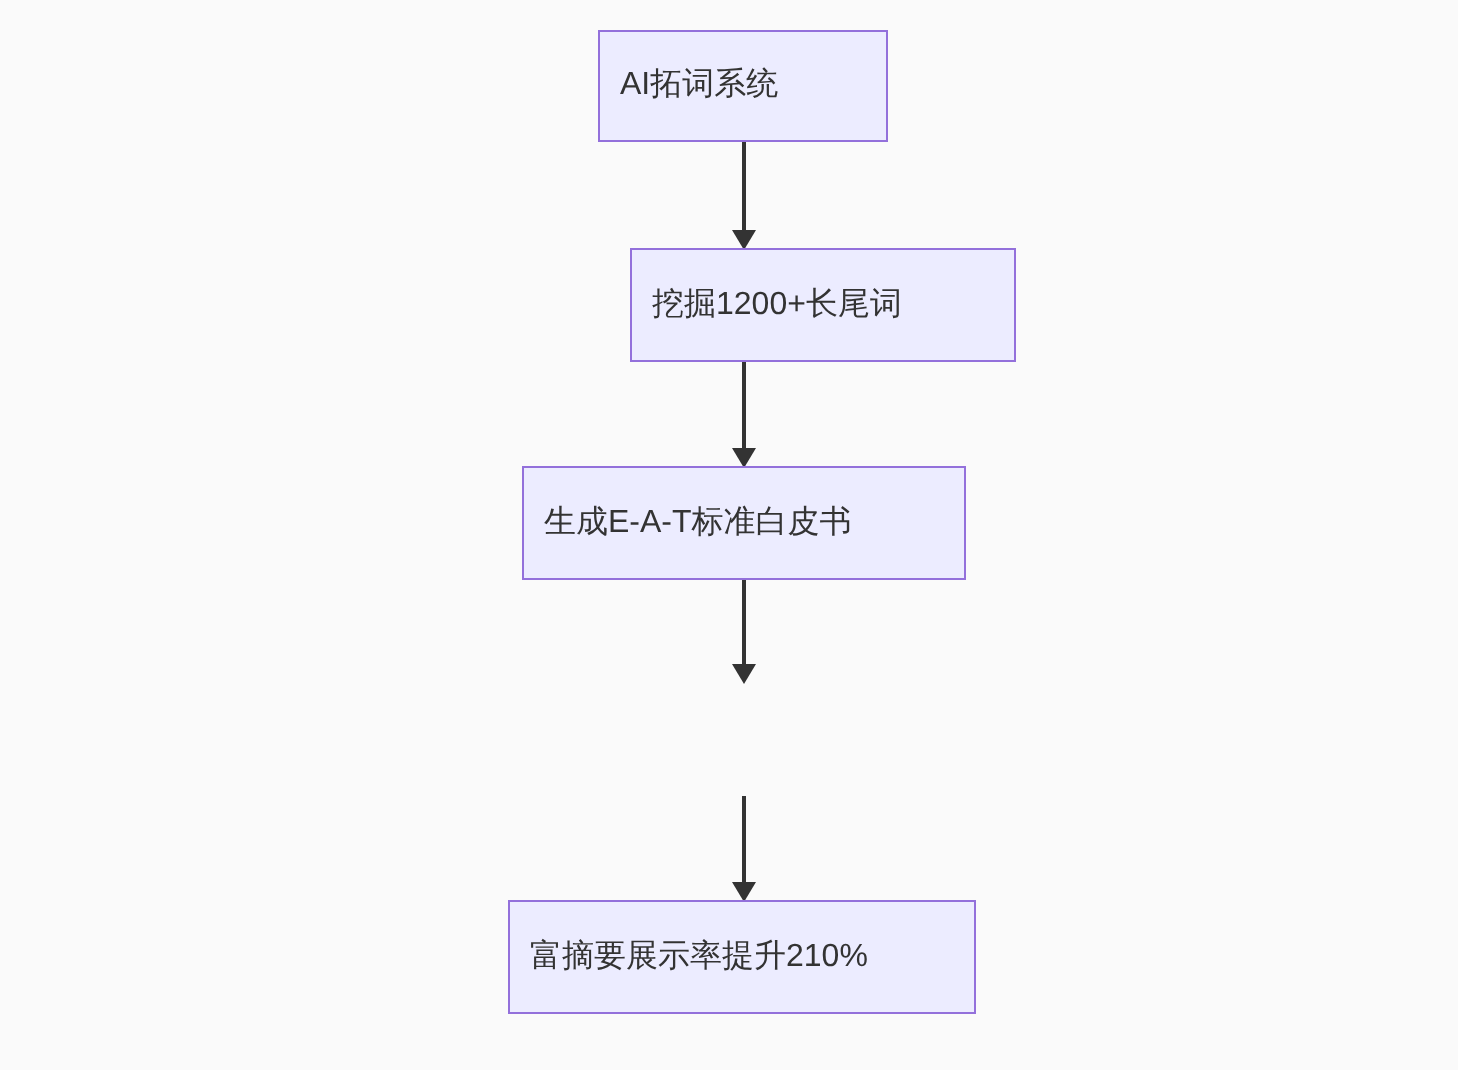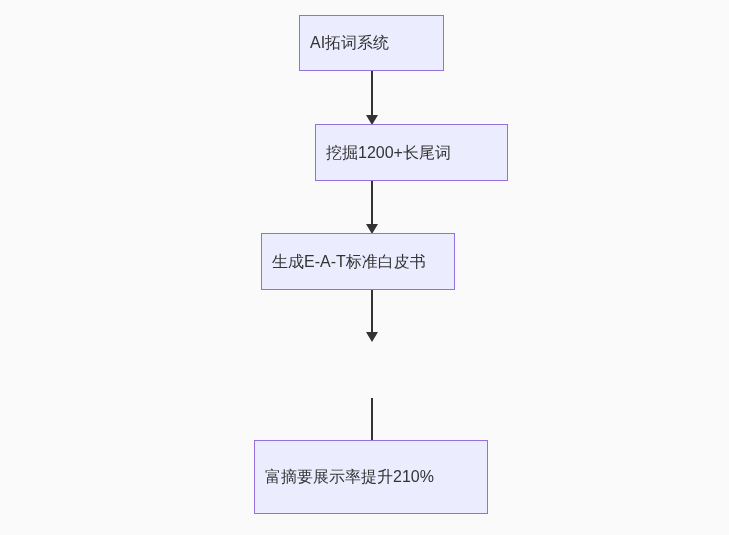--- a/index.html
+++ b/index.html
@@ -30,23 +30,23 @@
     padding-left: 10px;
   }
   .node-label {
     font-size: 16px;
     color: var(--text, #333333);
     line-height: 1.2;
     white-space: nowrap;
   }
   .node-1 { left: 299px; top: 15px;  width: 145px; height: 56px; }
   .node-2 { left: 275px; top: 124px; width: 193px; height: 57px; margin-left: 40px; }
-  .node-3 { left: 261px; top: 233px; width: 194px; height: 57px; }
+  .node-3 { left: 261px; top: 233px; width: 222px; height: 57px; }
   .node-4 { left: 264px; top: 341px; width: 216px; height: 57px; }
-  .node-5 { left: 254px; top: 440px; width: 234px; height: 74px; }
+  .node-5 { left: 254px; top: 450px; width: 234px; height: 57px; }
 
   .arrow {
     position: absolute;
     left: 364px;
     width: 15px;
     display: flex;
     flex-direction: column;
     align-items: center;
   }
   .arrow-line {

